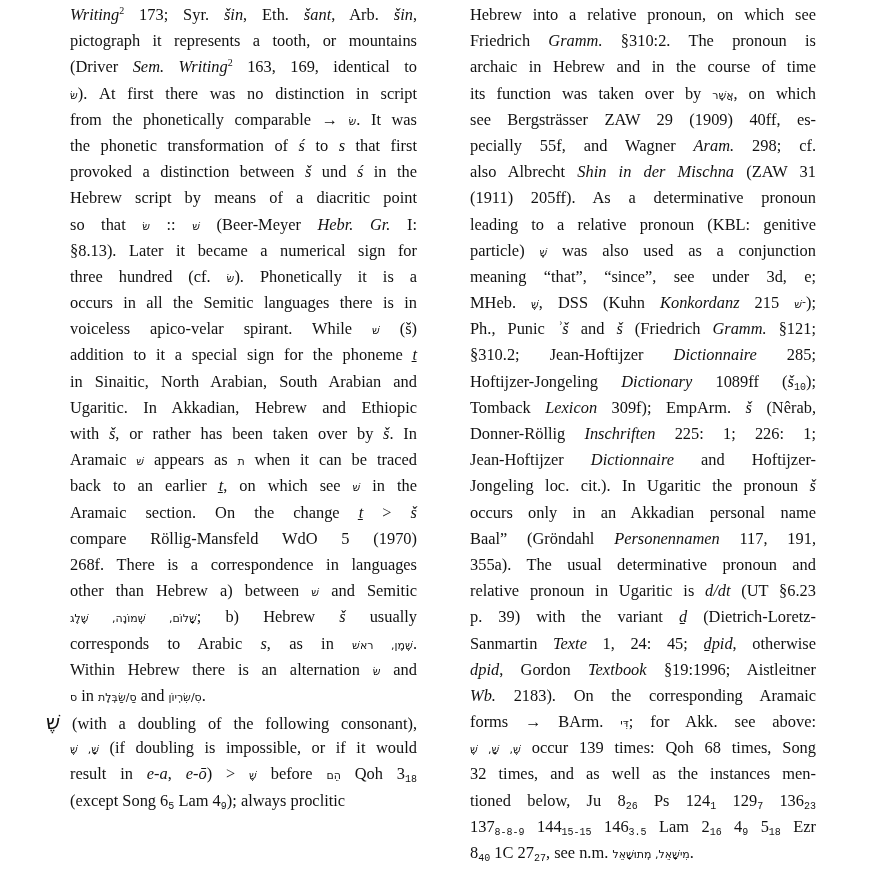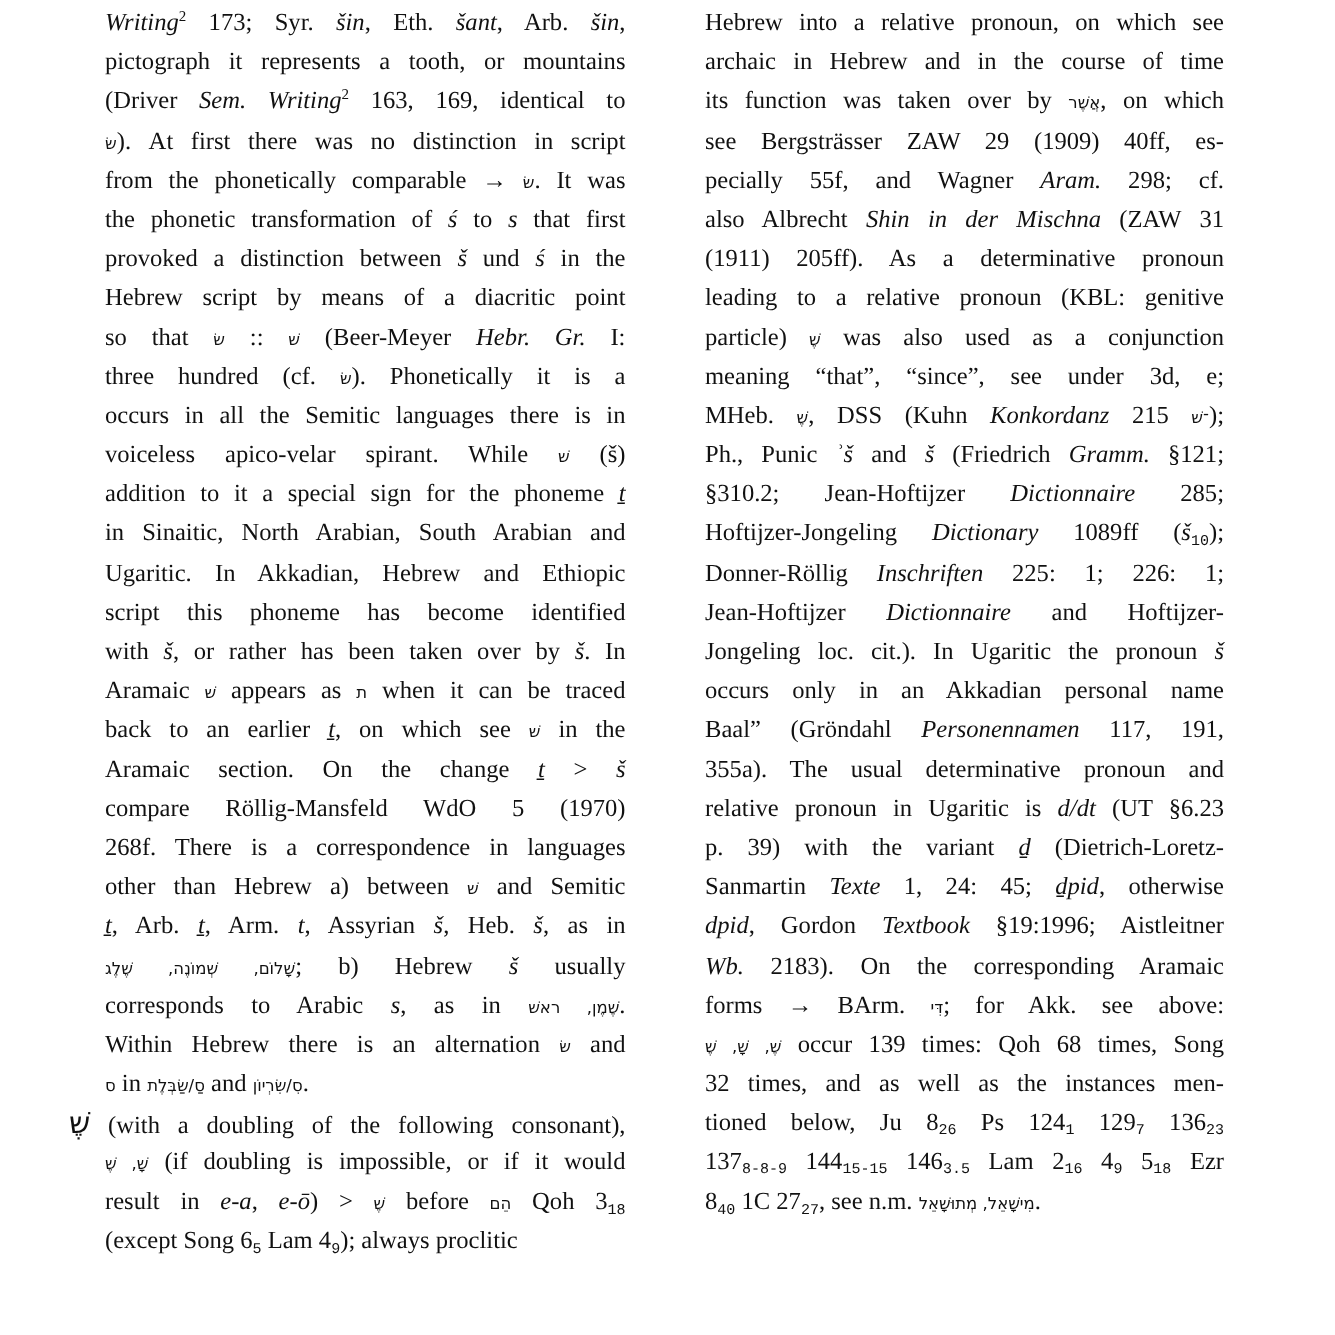--- a/index.html
+++ b/index.html
@@ -23,59 +23,60 @@
 <div class="col col-left" id="left-col">
     <span class="line"><i>Writing</i><sup>2</sup> 173; Syr. <i>šin</i>, Eth. <i>šant</i>, Arb. <i>šin</i>,</span>
     <span class="line">pictograph it represents a tooth, or mountains</span>
     <span class="line">(Driver <i>Sem. Writing</i><sup>2</sup> 163, 169, identical to</span>
     <span class="line"><span class="heb">שׂ</span>). At first there was no distinction in script</span>
     <span class="line">from the phonetically comparable → <span class="heb">שׂ</span>. It was</span>
     <span class="line">the phonetic transformation of <i>ś</i> to <i>s</i> that first</span>
     <span class="line">provoked a distinction between <i>š</i> und <i>ś</i> in the</span>
     <span class="line">Hebrew script by means of a diacritic point</span>
     <span class="line">so that <span class="heb">שׁ</span> :: <span class="heb">שׂ</span> (Beer-Meyer <i>Hebr. Gr.</i> I:</span>
+    <span class="line">§8.13). Later it became a numerical sign for</span>
     <span class="line">three hundred (cf. <span class="heb">שׂ</span>). Phonetically it is a</span>
     <span class="line">occurs in all the Semitic languages there is in</span>
     <span class="line">voiceless apico-velar spirant. While <span class="heb">שׁ</span> (š)</span>
     <span class="line">addition to it a special sign for the phoneme <i>ṯ</i></span>
     <span class="line">in Sinaitic, North Arabian, South Arabian and</span>
     <span class="line">Ugaritic. In Akkadian, Hebrew and Ethiopic</span>
-    <span class="line">script this phoneme has become identified</span>
     <span class="line">with <i>š</i>, or rather has been taken over by <i>š</i>. In</span>
     <span class="line">Aramaic <span class="heb">שׁ</span> appears as <span class="heb">ת</span> when it can be traced</span>
     <span class="line">back to an earlier <i>ṯ</i>, on which see <span class="heb">שׁ</span> in the</span>
     <span class="line">Aramaic section. On the change <i>ṯ</i> &gt; <i>š</i></span>
     <span class="line">compare Röllig-Mansfeld WdO 5 (1970)</span>
     <span class="line">268f. There is a correspondence in languages</span>
     <span class="line">other than Hebrew a) between <span class="heb">שׁ</span> and Semitic</span>
-    <span class="line"><i>ṯ</i>, Arb. <i>ṯ</i>, Arm. <i>t</i>, Assyrian <i>š</i>, Heb. <i>š</i>, as in</span>
     <span class="line"><span class="heb">שָׁלוֹם, שְׁמוֹנֶה, שֶׁלֶג</span>; b) Hebrew <i>š</i> usually</span>
     <span class="line">corresponds to Arabic <i>s</i>, as in <span class="heb">שֶׁמֶן, ראשׁ</span>.</span>
     <span class="line">Within Hebrew there is an alternation <span class="heb">שׂ</span> and</span>
     <span class="line last"><span class="heb">ס</span> in <span class="heb">סַ/שַׂבְּלֶת</span> and <span class="heb">סִ/שִׂרְיוֹן</span>.</span>
     <span class="line hang"><span class="heb lemma">שֶׁ</span> (with a doubling of the following consonant),</span>
     <span class="line"><span class="heb">שָׁ, שֶׁ</span> (if doubling is impossible, or if it would</span>
     <span class="line">result in <i>e-a</i>, <i>e-ō</i>) &gt; <span class="heb">שֶׁ</span> before <span class="heb">הֵם</span> Qoh 3<sub>18</sub></span>
     <span class="line last">(except Song 6<sub>5</sub> Lam 4<sub>9</sub>); always proclitic</span>
   </div>
 <div class="col col-right" id="right-col">
     <span class="line">Hebrew into a relative pronoun, on which see</span>
+    <span class="line">Friedrich <i>Gramm.</i> §310:2. The pronoun is</span>
     <span class="line">archaic in Hebrew and in the course of time</span>
     <span class="line">its function was taken over by <span class="heb">אֲשֶׁר</span>, on which</span>
     <span class="line">see Bergsträsser ZAW 29 (1909) 40ff, es-</span>
     <span class="line">pecially 55f, and Wagner <i>Aram.</i> 298; cf.</span>
     <span class="line">also Albrecht <i>Shin in der Mischna</i> (ZAW 31</span>
     <span class="line">(1911) 205ff). As a determinative pronoun</span>
     <span class="line">leading to a relative pronoun (KBL: genitive</span>
     <span class="line">particle) <span class="heb">שֶׁ</span> was also used as a conjunction</span>
     <span class="line">meaning “that”, “since”, see under 3d, e;</span>
     <span class="line">MHeb. <span class="heb">שֶׁ</span>, DSS (Kuhn <i>Konkordanz</i> 215 <span class="heb">־שׁ</span>);</span>
     <span class="line">Ph., Punic <i>ʾš</i> and <i>š</i> (Friedrich <i>Gramm.</i> §121;</span>
     <span class="line">§310.2; Jean-Hoftijzer <i>Dictionnaire</i> 285;</span>
     <span class="line">Hoftijzer-Jongeling <i>Dictionary</i> 1089ff (<i>š</i><sub>10</sub>);</span>
+    <span class="line">Tomback <i>Lexicon</i> 309f); EmpArm. <i>š</i> (Nêrab,</span>
     <span class="line">Donner-Röllig <i>Inschriften</i> 225: 1; 226: 1;</span>
     <span class="line">Jean-Hoftijzer <i>Dictionnaire</i> and Hoftijzer-</span>
     <span class="line">Jongeling loc. cit.). In Ugaritic the pronoun <i>š</i></span>
     <span class="line">occurs only in an Akkadian personal name</span>
     <span class="line">Baal” (Gröndahl <i>Personennamen</i> 117, 191,</span>
     <span class="line">355a). The usual determinative pronoun and</span>
     <span class="line">relative pronoun in Ugaritic is <i>d/dt</i> (UT §6.23</span>
     <span class="line">p. 39) with the variant <i>ḏ</i> (Dietrich-Loretz-</span>
     <span class="line">Sanmartin <i>Texte</i> 1, 24: 45; <i>ḏpid</i>, otherwise</span>
     <span class="line"><i>dpid</i>, Gordon <i>Textbook</i> §19:1996; Aistleitner</span>

